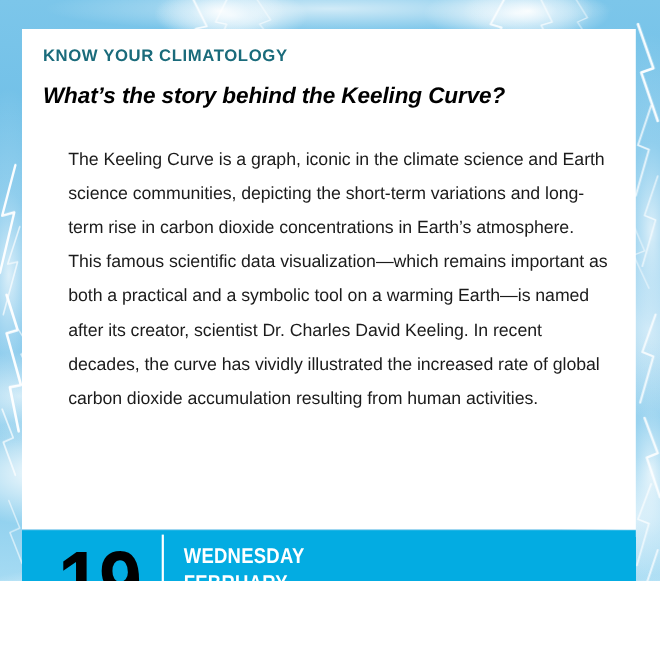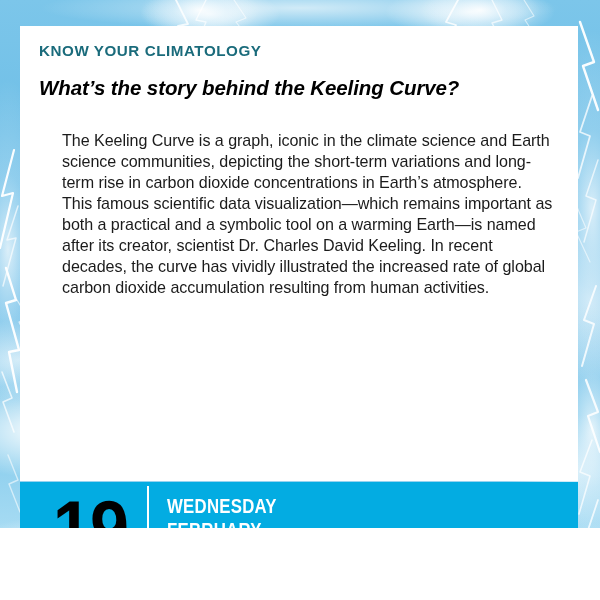--- a/index.html
+++ b/index.html
@@ -68,21 +68,21 @@
     letter-spacing: -0.1px;
     white-space: nowrap;
   }
 
   #body-copy {
     position: absolute;
     left: 42px;
     top: 104px;
     width: 492px;
     font-size: 16.1px;
-    line-height: 21px;
+    line-height: 31px;
     color: #1b1b1b;
     letter-spacing: -0.05px;
   }
   #body-copy p {
     margin: 0;
   }
 
   
   #date-bar {
     position: absolute;

